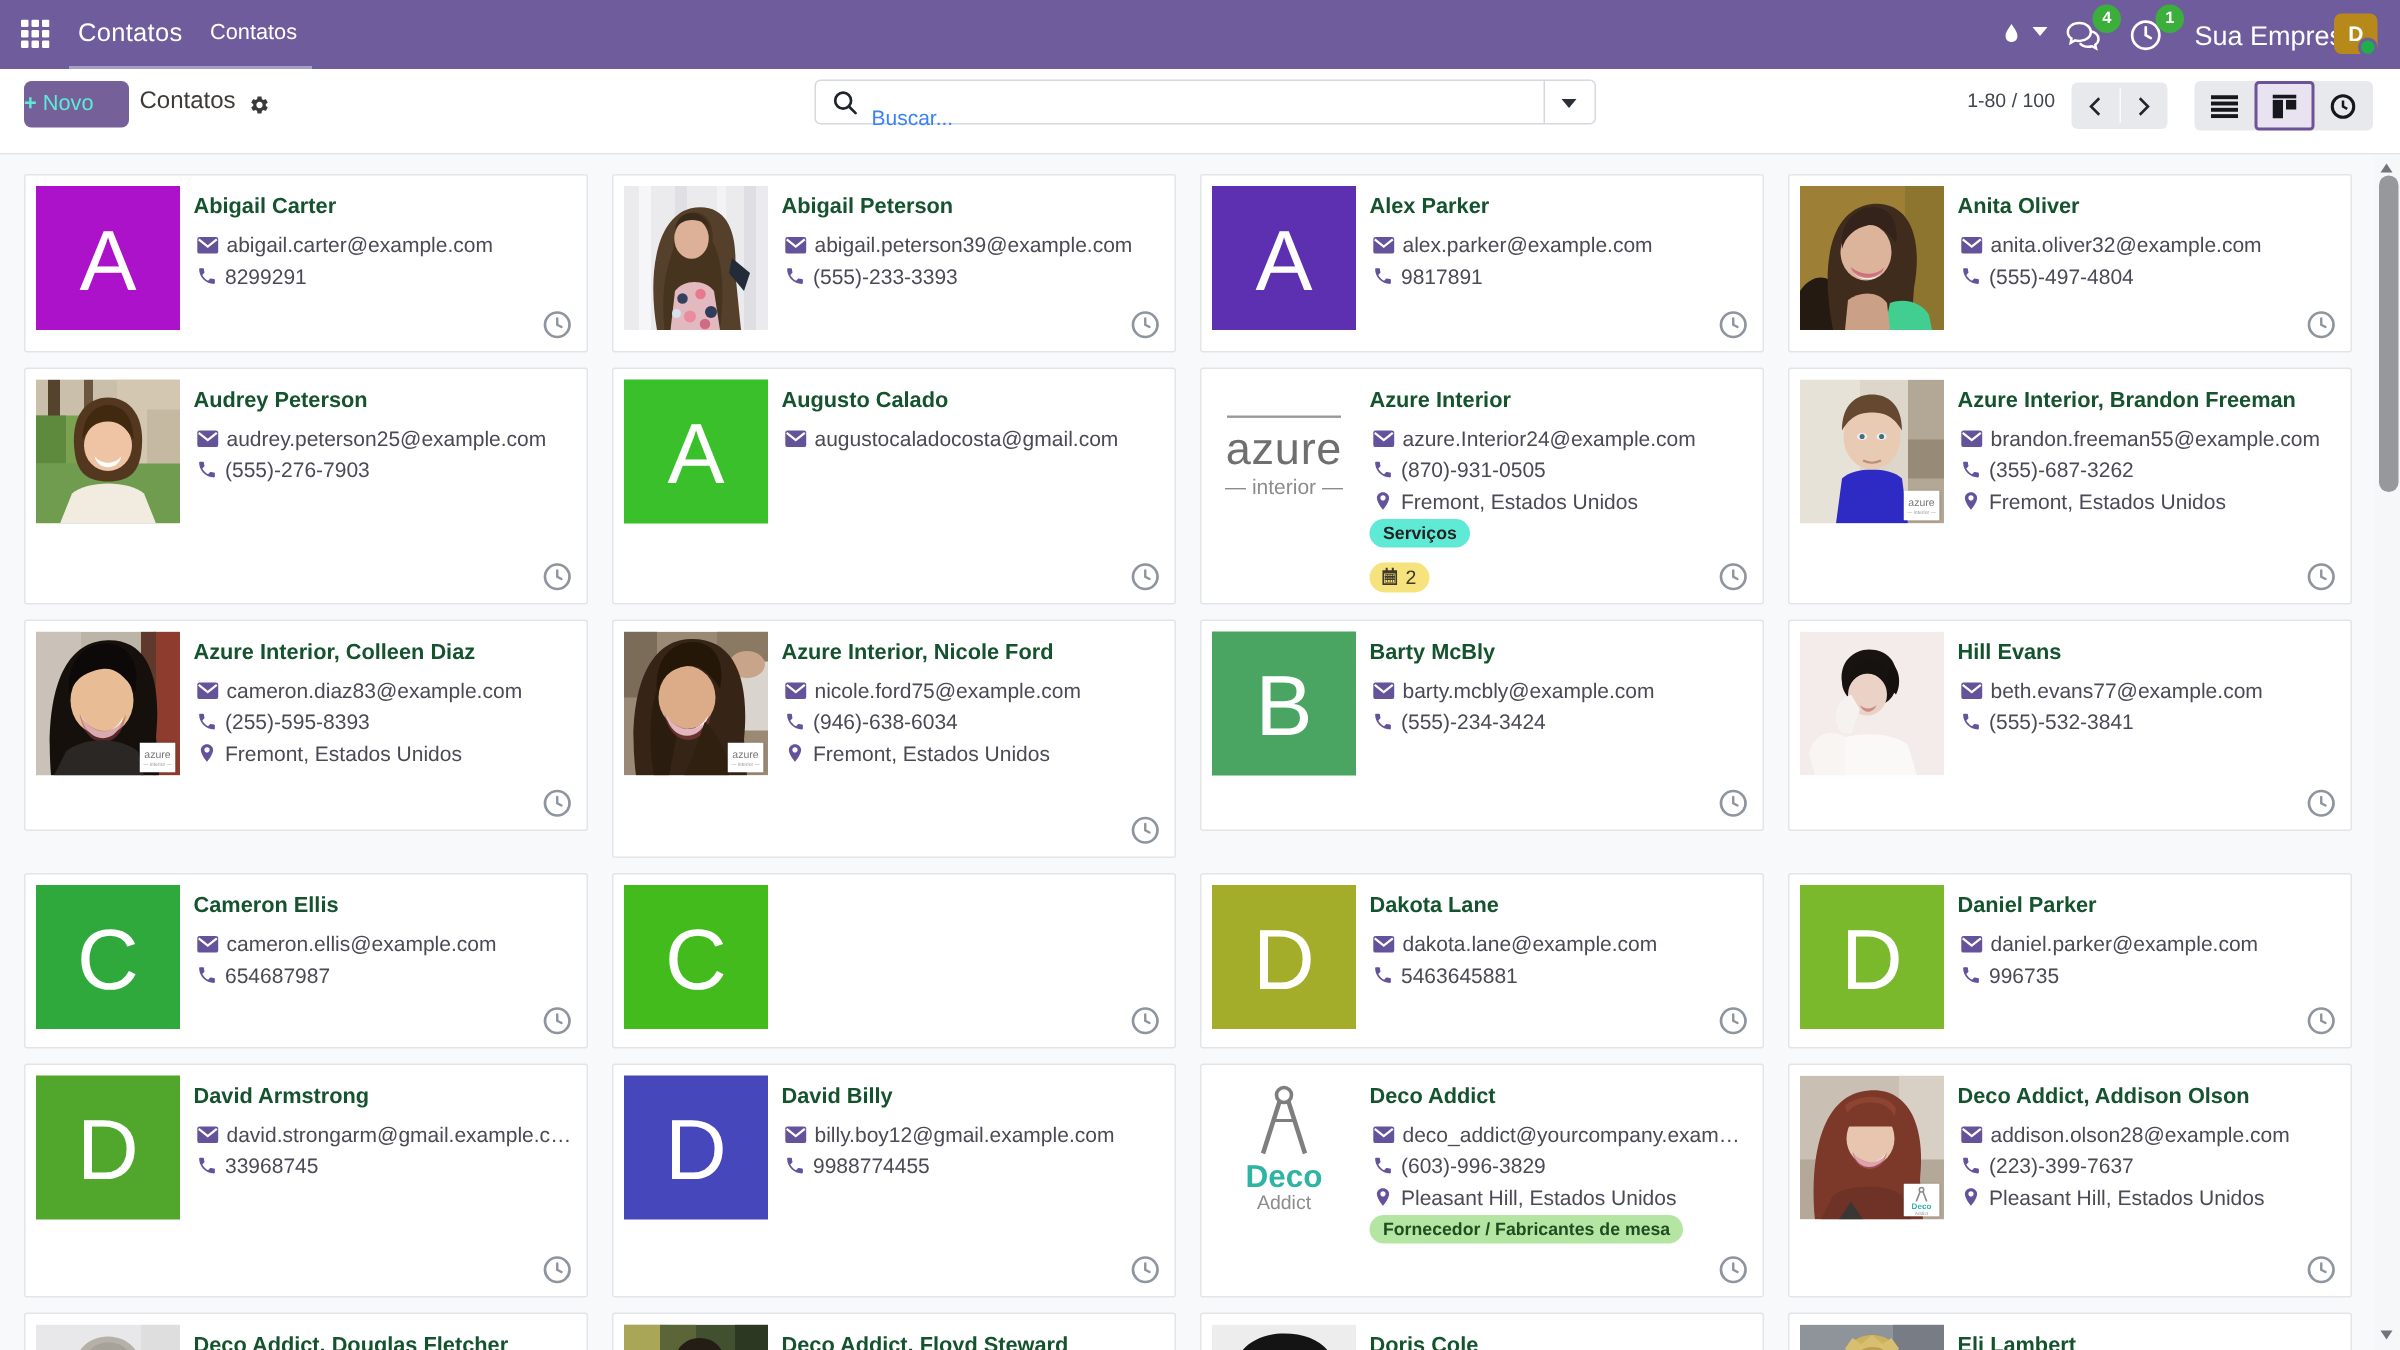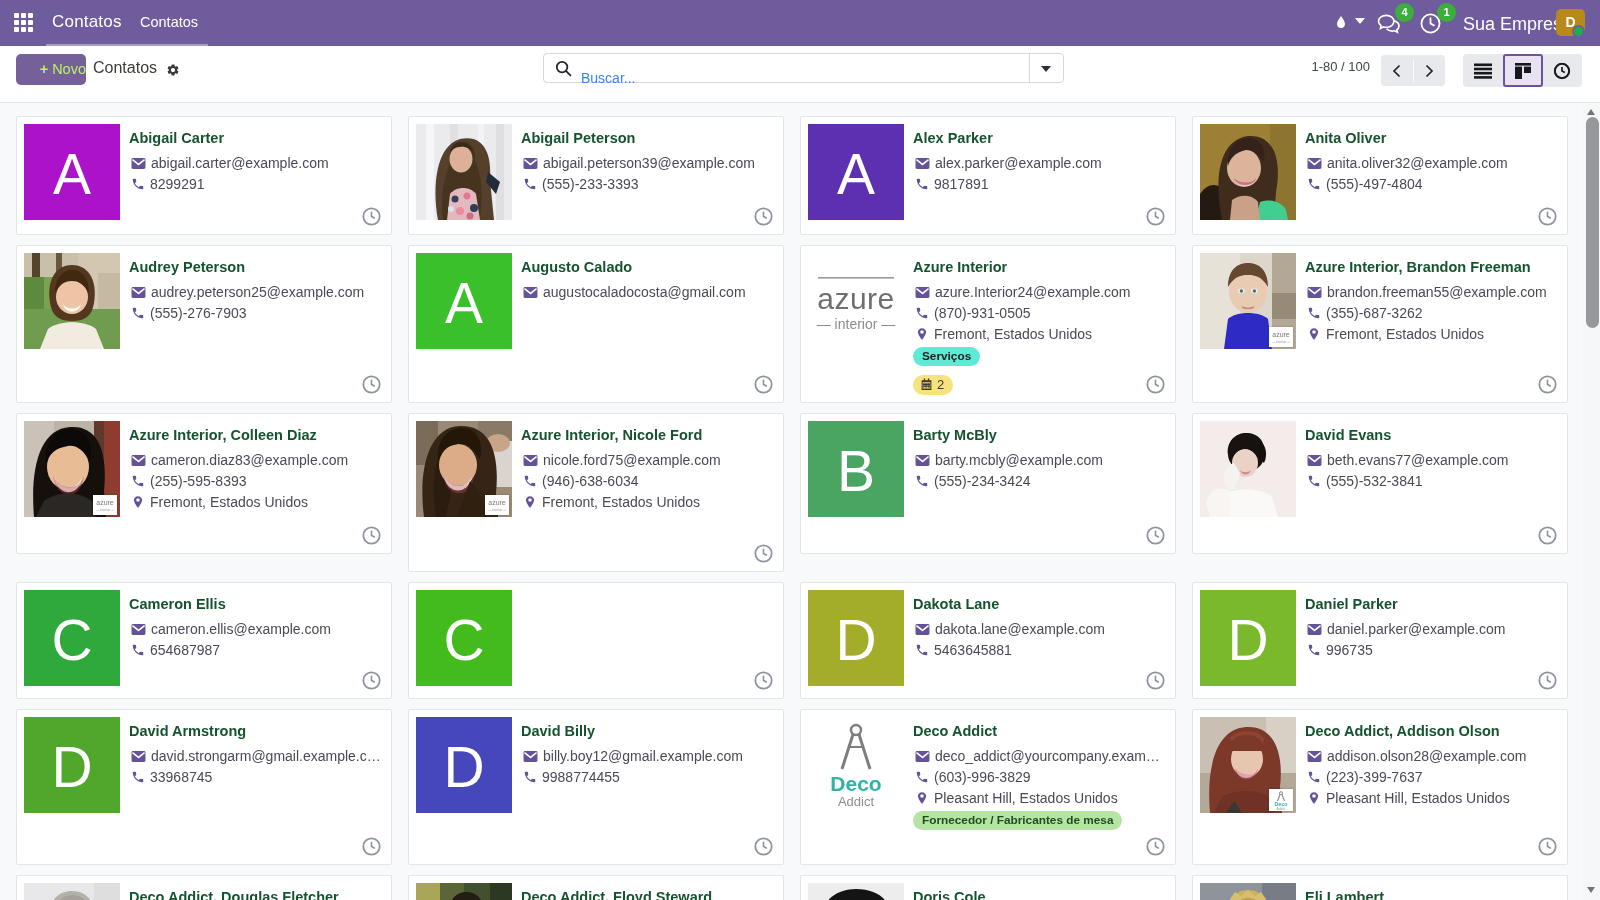--- a/index.html
+++ b/index.html
@@ -12,21 +12,21 @@
 .sysdrop{position:absolute;left:1334px;top:13px}
 .syschat{position:absolute;left:1377px;top:14px}
 .sysclk{position:absolute;left:1420px;top:13px}
 .badge4{position:absolute;left:1395px;top:3px;width:19px;height:19px;border-radius:50%;background:#3cae3c;color:#fff;font-size:11px;font-weight:bold;text-align:center;line-height:19px}
 .badge1{position:absolute;left:1437px;top:3px;width:19px;height:19px;border-radius:50%;background:#3cae3c;color:#fff;font-size:11px;font-weight:bold;text-align:center;line-height:19px}
 .comp{position:absolute;left:1463px;top:14px;font-size:18px}
 .uav{position:absolute;left:1556px;top:9px;width:29px;height:27px;border-radius:5px;background:#b7891a;color:#fff;font-size:14px;font-weight:bold;text-align:center;line-height:27px}
 .udot{position:absolute;left:1572px;top:25px;width:13px;height:13px;border-radius:50%;background:#1fae4a;border:2px solid #6e5c9c}
 
 .cp{position:absolute;top:46px;left:0;width:1600px;height:57px;background:#fff;border-bottom:1px solid #e2e4e8}
-.btn-novo{position:absolute;left:16px;top:8px;width:70px;height:31px;background:#75609a;border-radius:5px;color:#bef264;font-size:14.5px;text-align:right;line-height:31px}
+.btn-novo{position:absolute;left:16px;top:8px;width:70px;height:31px;background:#75609a;border-radius:5px;color:#5eead4;font-size:14.5px;text-align:left;line-height:31px}
 .bc{position:absolute;left:93px;top:13px;font-size:16px;color:#3e3b36}
 .gear{position:absolute;left:166px;top:17px}
 .search{position:absolute;left:543px;top:7px;width:521px;height:30px;border:1px solid #d5d8dd;border-radius:4px;background:#fff}
 .search .mg{position:absolute;left:11px;top:6px}
 .search .ph{position:absolute;left:37px;top:16px;font-size:14px;color:#3b82f6}
 .search .sep{position:absolute;right:33px;top:0;width:1px;height:28px;background:#d5d8dd}
 .search .car{position:absolute;right:12px;top:12px;width:0;height:0;border-left:5.5px solid transparent;border-right:5.5px solid transparent;border-top:6px solid #2a2f38}
 .pager{position:absolute;left:1240px;top:10px;width:130px;text-align:right;font-size:13px;color:#3f4450;line-height:22px}
 .pgb{position:absolute;left:1381px;top:9px;width:64px;height:31px;background:#e8e9ed;border-radius:4px}
 .pgb .d{position:absolute;left:32px;top:4px;width:1px;height:23px;background:#fbfbfc}
@@ -401,21 +401,21 @@
             <path d="M60 20 C66 24 68 34 64 42 L58 36Z" fill="#14100d"></path>
             <ellipse cx="45" cy="42" rx="13" ry="14" fill="#ead2c6"></ellipse>
             <path d="M32 38 C32 26 40 20 47 20 C56 20 60 28 58 36 C52 29 48 27 43 28 C38 29 34 33 32 38Z" fill="#161210"></path>
             <path d="M40 49 C43 52 48 52 51 49 C49 55 42 55 40 49Z" fill="#c98d85"></path>
             <path d="M14 96 L20 76 C30 66 62 66 72 76 L78 96 Z" fill="#fbf9f8"></path>
             <path d="M30 70 C18 64 8 70 6 82 L10 96 30 96Z" fill="#f8f5f3"></path>
             <path d="M28 68 C20 58 24 46 34 42 L40 52 34 68Z" fill="#f6f2f0"></path>
           </svg>
         </div>
         <div class="bd">
-          <div class="nm">David Evans</div>
+          <div class="nm">Hill Evans</div>
           <div class="ln"><svg class="li" viewBox="0 0 16 14" width="15" height="13">
               <rect x="0.5" y="1" width="15" height="12" rx="1.6" fill="#64529b"></rect>
               <path d="M1.5 2.8 8 8l6.5-5.2" stroke="#fff" stroke-width="1.6" fill="none"></path>
             </svg><span>beth.evans77@example.com</span></div>
           <div class="ln"><svg class="li" viewBox="0 0 24 24" width="14" height="14">
               <path fill="#64529b" d="M6.62 10.79c1.44 2.83 3.76 5.14 6.59 6.59l2.2-2.2c.27-.27.67-.36 1.02-.24 1.12.37 2.33.57 3.57.57.55 0 1 .45 1 1V20c0 .55-.45 1-1 1-9.39 0-17-7.61-17-17 0-.55.45-1 1-1h3.5c.55 0 1 .45 1 1 0 1.25.2 2.45.57 3.57.11.35.03.74-.25 1.02l-2.2 2.2z"></path>
             </svg><span>(555)-532-3841</span></div>
         </div>
         <div class="clk"><svg viewBox="0 0 20 20" width="19" height="19">
             <circle cx="10" cy="10" r="8.6" fill="#fff" stroke="#8e959e" stroke-width="1.9"></circle>

